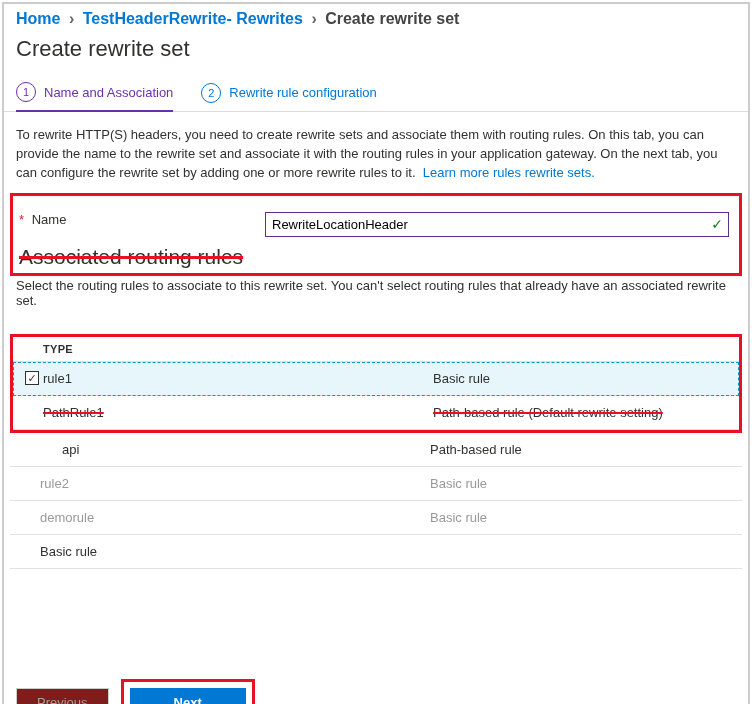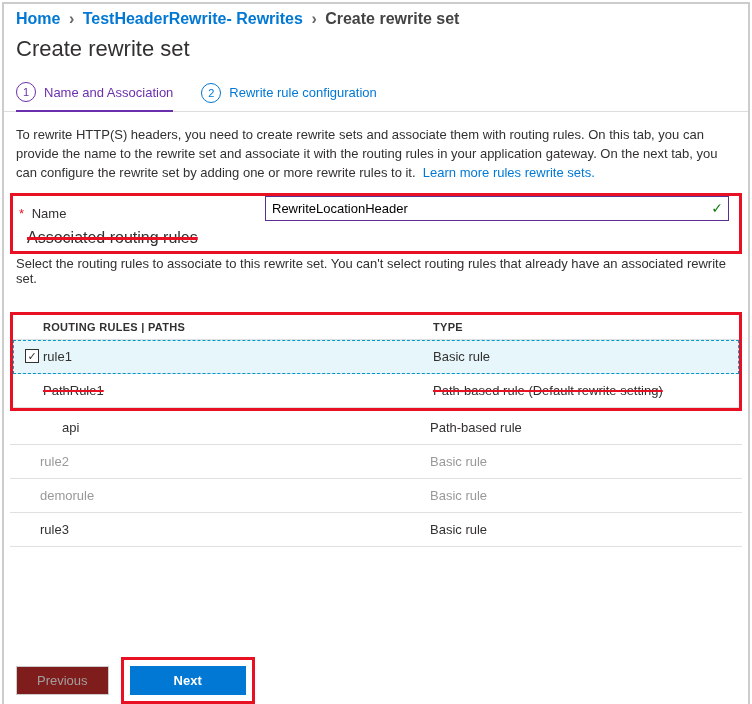--- a/index.html
+++ b/index.html
@@ -13,27 +13,27 @@
   .tabs { display: flex; gap: 28px; padding: 8px 12px 0; border-bottom: 1px solid #ddd; }
   .tab { display: flex; align-items: center; gap: 8px; padding-bottom: 8px; cursor: pointer; font-size: 13px; }
   .tab.active { border-bottom: 2px solid #6b2fad; color: #6b2fad; margin-bottom: -1px; }
   .tab.inactive { color: #0078d4; }
   .circle { width: 20px; height: 20px; border-radius: 50%; display: flex; align-items: center; justify-content: center; font-size: 11px; }
   .tab.active .circle { border: 1px solid #6b2fad; color: #6b2fad; }
   .tab.inactive .circle { border: 1px solid #0078d4; color: #0078d4; }
   .desc { padding: 14px 12px 10px; font-size: 13px; line-height: 1.45; }
   .desc a { color: #0078d4; text-decoration: none; }
   .highlight-box { border: 3px solid #e81123; margin: 0 6px; }
-  .name-row { display: flex; align-items: flex-end; padding: 0 6px 8px; }
+  .name-row { display: flex; align-items: flex-start; padding: 16px 6px 8px; }
   .name-row .star { color: #e81123; margin-right: 4px; }
   .name-row label { width: 246px; font-size: 13px; }
   .name-input-wrap { position: relative; flex: 1; margin-right: 4px; }
   .name-input { width: 100%; padding: 4px 26px 4px 6px; border: 1px solid #5c2e91; font-size: 13px; font-family: inherit; }
   .check-icon { position: absolute; right: 6px; top: 50%; transform: translateY(-50%); color: #107c10; font-size: 14px; line-height: 1; }
-  .section-title { font-size: 16px; font-weight: 400; padding: 0 14px 4px; }
+  .section-title { font-size: 21px; font-weight: 400; padding: 0 6px 4px; }
   .struck { text-decoration: line-through; text-decoration-thickness: 3px; text-decoration-color: #e81123; }
   .sub-desc { padding: 2px 12px 12px; font-size: 13px; }
   .table-wrap { border: 3px solid #e81123; margin: 14px 6px 0; }
   .thead { display: flex; padding: 6px 8px 6px 30px; font-size: 11px; font-weight: 600; letter-spacing: 0.3px; border-bottom: 1px solid #e0e0e0; }
   .col-rules { flex: 0 0 390px; }
   .trow { display: flex; align-items: center; padding: 9px 8px 9px 8px; border-bottom: 1px solid #e0e0e0; font-size: 13px; }
   .trow .chk { width: 22px; display: flex; justify-content: center; }
   .trow .rname { flex: 0 0 390px; }
   .trow.selected { background: #e6f6fb; outline: 1px dashed #0099ce; outline-offset: -1px; }
   .trow.dim { color: #999; }
@@ -84,21 +84,20 @@
         <span class="check-icon">✓</span>
       </div>
     </div>
     <div class="section-title struck">Associated routing rules</div>
   </div>
 
   <div class="sub-desc">Select the routing rules to associate to this rewrite set. You can't select routing rules that already have an associated rewrite set.</div>
 
   <div class="table-wrap">
     <div class="thead">
-      <div class="col-rules">ROUTING RULES | PATHS</div>
       <div>TYPE</div>
     </div>
 
     <div class="trow selected">
       <div class="chk">
           <div class="checkbox-box">✓</div>
         </div>
       <div class="rname">rule1</div>
       <div>Basic rule</div>
     </div>
@@ -120,21 +119,20 @@
     <div class="rname">rule2</div>
     <div>Basic rule</div>
   </div>
   <div class="trow dim" style="margin:0 6px;">
     <div class="chk"></div>
     <div class="rname">demorule</div>
     <div>Basic rule</div>
   </div>
   <div class="trow" style="margin:0 6px;">
     <div class="chk"></div>
-    <div class="rname">rule3</div>
     <div>Basic rule</div>
   </div>
 
   <div class="spacer"></div>
 
   <div class="footer">
     <div class="btn-group">
       <button class="btn">Previous</button>
       <span class="next-wrap">
         <button class="btn-primary">Next</button>

